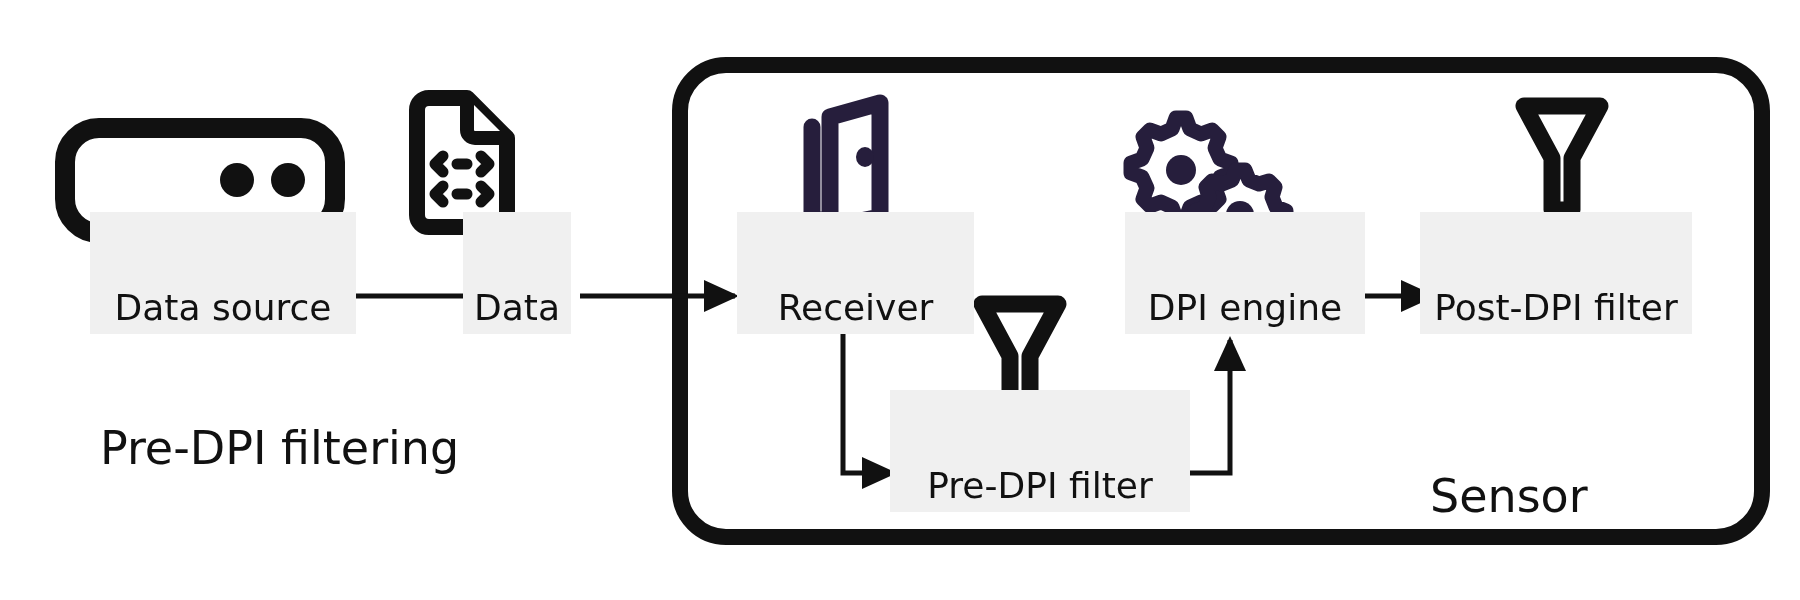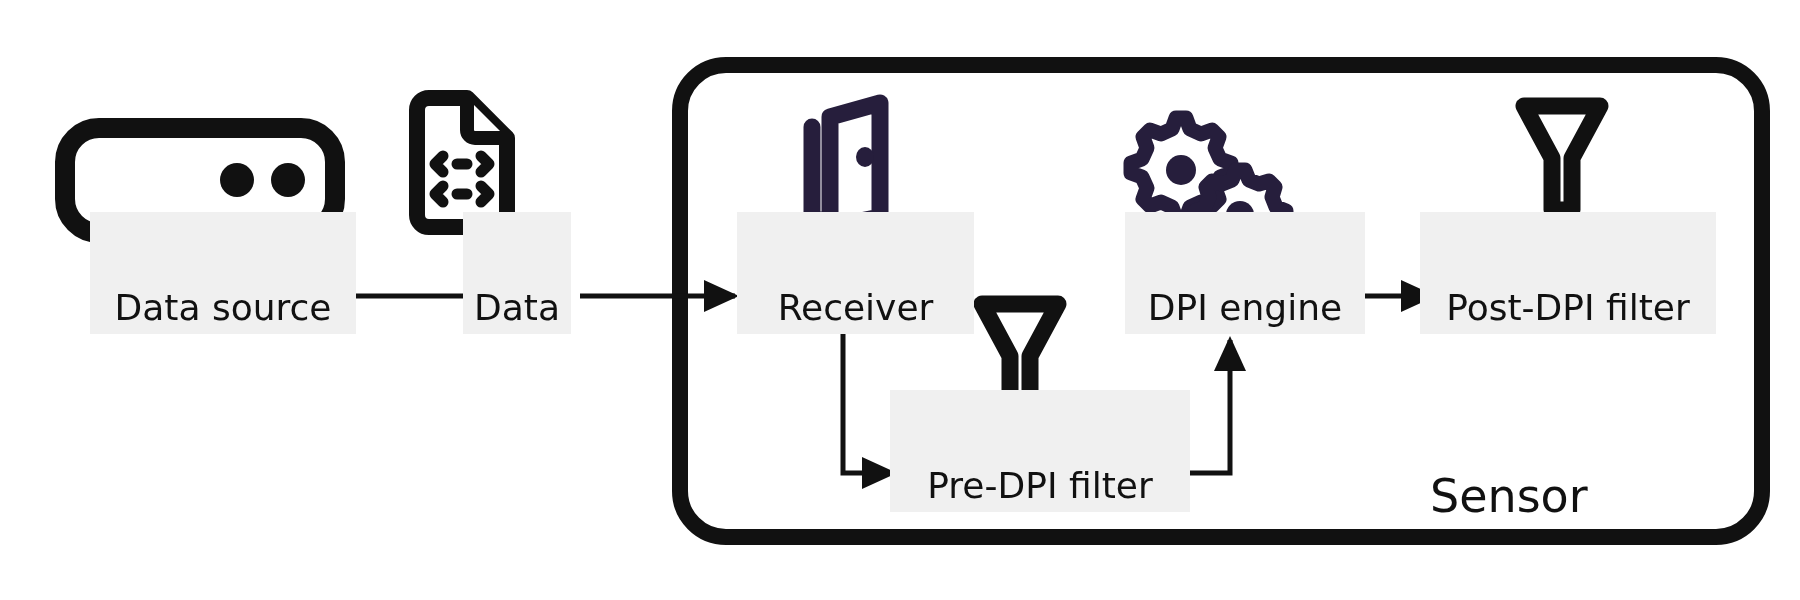--- a/index.html
+++ b/index.html
@@ -122,20 +122,21 @@
   </div>
 
   <div class="lbl" style="left:890px;top:390px;width:300px;height:122px;">
     <span>Pre-DPI filter</span>
   </div>
 
   <div class="lbl" style="left:1105px;top:212px;width:240px;height:122px;margin-left:20px;">
     <span>DPI engine</span>
   </div>
 
-  <div class="lbl" style="left:1420px;top:212px;width:296px;height:122px;">
+  <div class="lbl" style="left:1420px;top:212px;width:272px;height:122px;">
     <span>Post-DPI filter</span>
   </div>
 
+  <div class="caption" style="left:100px;top:425px;">Pre-DPI filtering</div>
 
   <div class="caption" style="left:1430px;top:425px;margin-top:48px;">Sensor</div>
 
 </div>
 
 </body></html>

